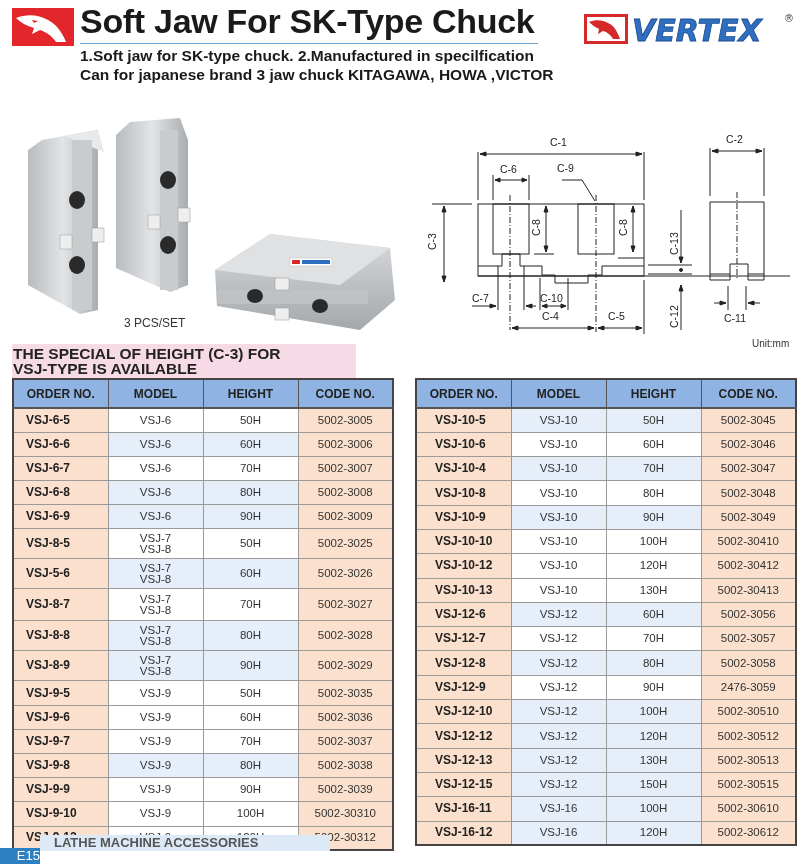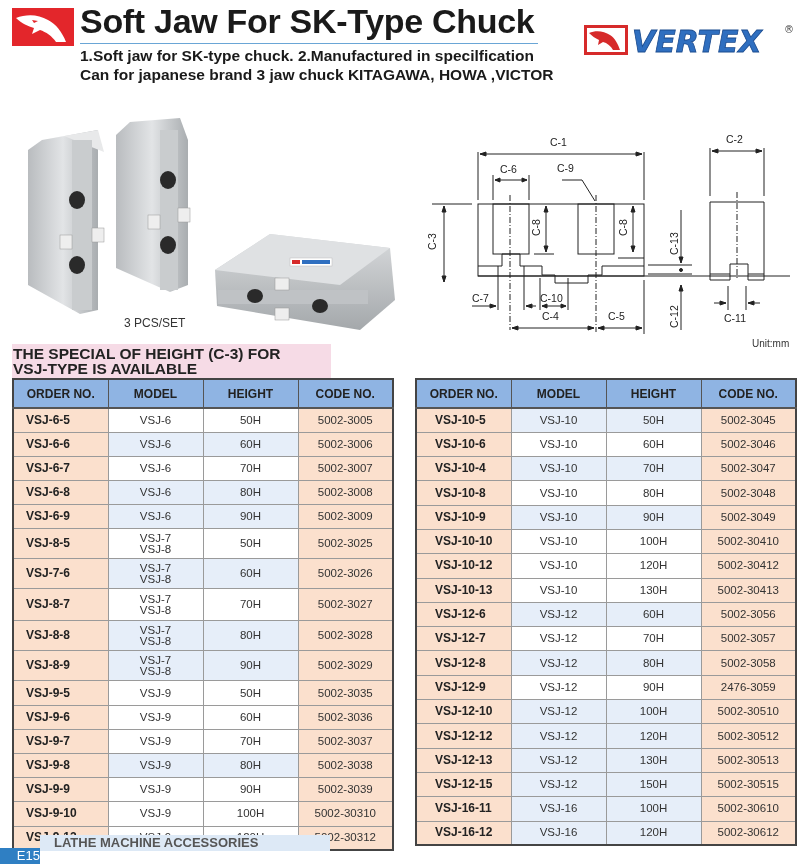--- a/index.html
+++ b/index.html
@@ -13,37 +13,37 @@
     }
     .header-logo svg { width: 62px; height: 38px; display: block; }
     .title {
       position: absolute; left: 80px; top: 2px; font-size: 34px; font-weight: bold;
       color: #1a1a1a; letter-spacing: -0.3px; white-space: nowrap;
     }
     .title-underline {
       position: absolute; left: 80px; top: 43px; width: 458px; height: 1px; background: #6aa6d6;
     }
     .brand {
-      position: absolute; left: 584px; top: 21px; width: 210px; height: 38px;
+      position: absolute; left: 584px; top: 10px; width: 210px; height: 38px;
     }
     .brand svg { display: block; }
     .desc {
       position: absolute; left: 80px; font-size: 15.5px; font-weight: bold; color: #1a1a1a; white-space: nowrap;
     }
     .desc1 { top: 47px; }
     .desc2 { top: 66px; }
 
     .photo-area { position: absolute; left: 20px; top: 100px; width: 390px; height: 235px; }
     .pcs-label { position: absolute; left: 124px; top: 316px; font-size: 12px; color: #333; }
 
     .diagram { position: absolute; left: 412px; top: 100px; width: 388px; height: 250px; }
     .unit-label { position: absolute; left: 752px; top: 338px; font-size: 10px; color: #333; }
 
     .special-note {
-      position: absolute; left: 12px; top: 344px; width: 319px; height: 36px;
+      position: absolute; left: 12px; top: 344px; width: 344px; height: 36px;
       background: #f6dbe6; font-size: 15.5px; font-weight: bold; line-height: 15px;
       color: #222; padding-top: 2px; padding-left: 1px;
     }
 
     table.spec {
       position: absolute; border-collapse: collapse; border: 2px solid #444;
       font-size: 11.5px; table-layout: fixed;
     }
     table.spec th {
       background: #8fb4e3; height: 29px; font-size: 12px; font-weight: bold; color: #222;
@@ -310,21 +310,21 @@
       <tr style="height: 30px;">
         <td class="order">VSJ-8-5</td>
         <td class="model">
           <div>VSJ-7</div>
           <div>VSJ-8</div>
         </td>
         <td class="height">50H</td>
         <td class="code">5002-3025</td>
       </tr>
       <tr class="alt" style="height: 30px;">
-        <td class="order">VSJ-7-6</td>
+        <td class="order">VSJ-5-6</td>
         <td class="model">
           <div>VSJ-7</div>
           <div>VSJ-8</div>
         </td>
         <td class="height">60H</td>
         <td class="code">5002-3026</td>
       </tr>
       <tr style="height: 32px;">
         <td class="order">VSJ-8-7</td>
         <td class="model">

